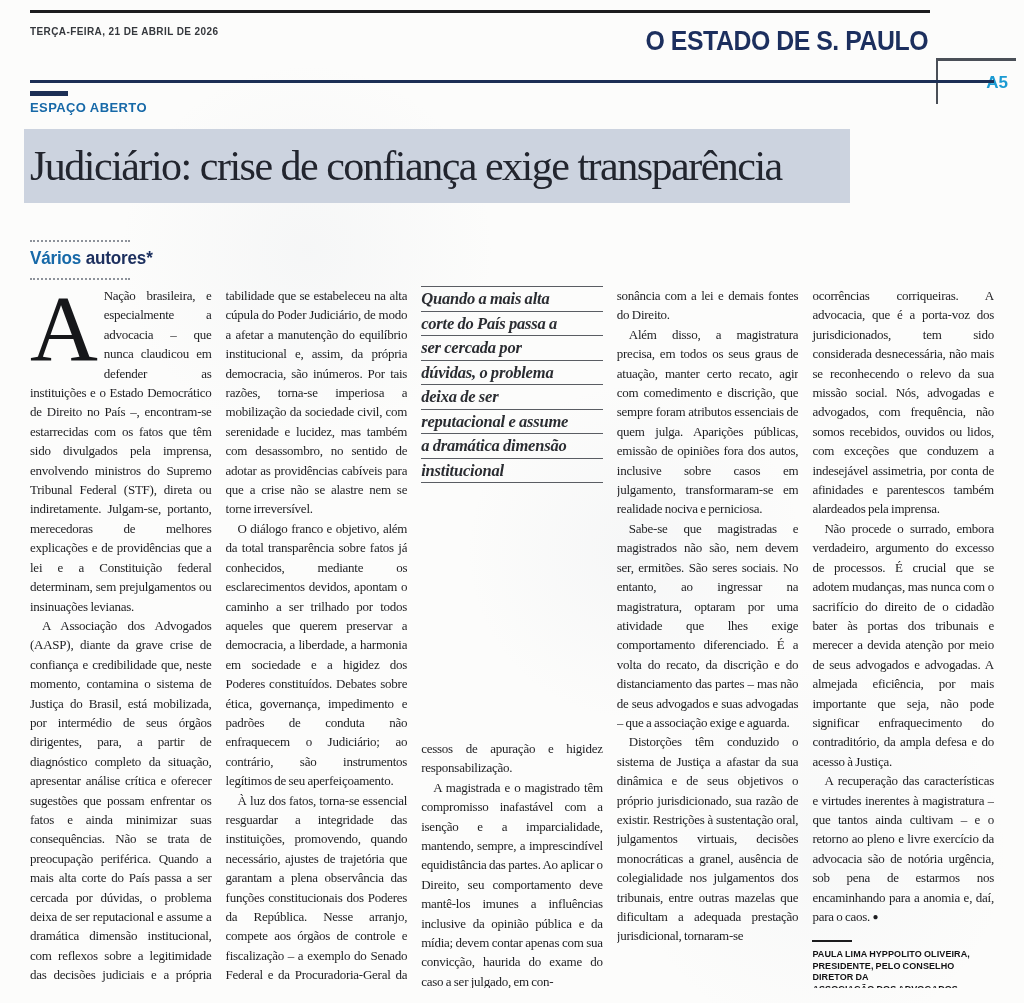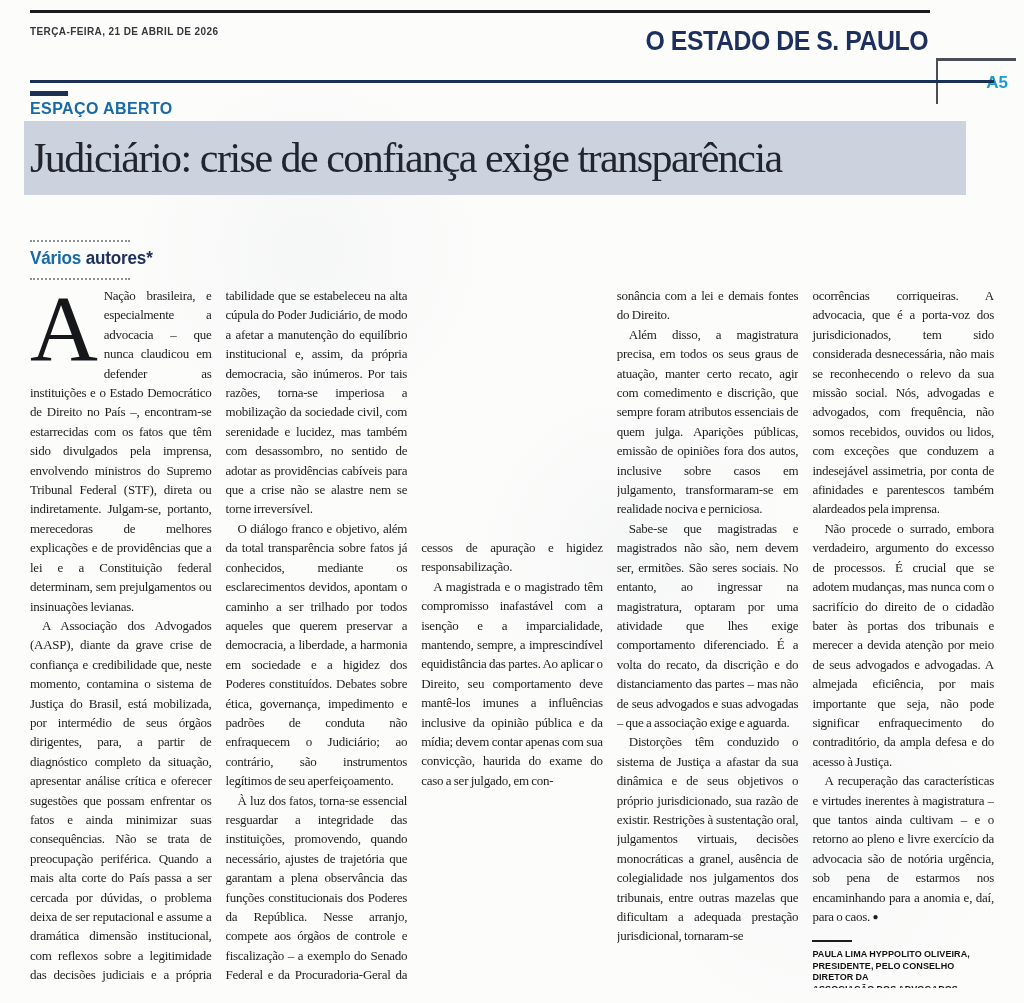--- a/index.html
+++ b/index.html
@@ -14,23 +14,23 @@
   }
   .abs{position:absolute;}
   
   .top-rule{left:30px;top:10px;width:900px;height:3px;background:#1c1c1e;}
   .corner-bracket{left:936px;top:10px;width:80px;height:46px;border-left:2px solid #4a4f57;border-top:3px solid #4a4f57;box-sizing:border-box;margin-top:48px;}
   .page-number{position:absolute;right:8px;top:12px;font-family:"Liberation Sans",sans-serif;font-weight:bold;font-size:17px;letter-spacing:0;}
   .date{left:30px;top:26px;font-family:"Liberation Sans",sans-serif;font-size:10px;letter-spacing:0.4px;color:#35383d;font-weight:bold;}
   .masthead{right:96px;top:26px;font-family:"Liberation Sans",sans-serif;font-weight:bold;font-size:27px;letter-spacing:-0.5px;transform:scaleX(0.92);transform-origin:right;}
   .header-rule{left:30px;top:80px;width:964px;height:3px;background:#1c2f55;}
   .section-dash{left:30px;top:91px;width:38px;height:5px;background:#1c2f55;}
-  .section-label{left:30px;top:100px;font-family:"Liberation Sans",sans-serif;font-weight:bold;font-size:16px;letter-spacing:0.4px;}
+  .section-label{left:30px;top:100px;font-family:"Liberation Sans",sans-serif;font-weight:bold;font-size:13px;letter-spacing:0.4px;}
   
-  .headline-band{left:24px;top:121px;width:942px;height:74px;display:flex;align-items:center;}
+  .headline-band{left:24px;top:129px;width:826px;height:74px;display:flex;align-items:center;}
   .headline{font-family:"Liberation Serif",serif;font-weight:normal;font-size:42px;letter-spacing:-1.5px;color:#22252e;padding-left:6px;white-space:nowrap;}
   
   .dotted{border-top:2px dotted #8d929a;width:100px;height:0;}
   .byline-block{left:30px;top:240px;}
   .byline{font-family:"Liberation Sans",sans-serif;font-weight:bold;font-size:18px;letter-spacing:-0.2px;margin:6px 0 9px 0;transform:scaleX(0.95);transform-origin:left;}
   
   .body-area{left:30px;top:286px;width:964px;height:702px;display:flex;gap:14px;}
   .col{flex:1 1 0;height:702px;overflow:hidden;font-size:13px;line-height:19.4px;text-align:justify;letter-spacing:-0.25px;word-spacing:-0.5px;}
   .col p{margin:0;}
   .col p.indent{text-indent:12px;}
@@ -81,20 +81,30 @@
 
   </div>
 
   <div class="col">
     <p>tabilidade que se estabeleceu na alta cúpula do Poder Judiciário, de modo a afetar a manutenção do equilíbrio institucional e, assim, da própria democracia, são inúmeros. Por tais razões, torna-se imperiosa a mobilização da sociedade civil, com serenidade e lucidez, mas também com desassombro, no sentido de adotar as providências cabíveis para que a crise não se alastre nem se torne irreversível.</p>
     <p class="indent">O diálogo franco e objetivo, além da total transparência sobre fatos já conhecidos, mediante os esclarecimentos devidos, apontam o caminho a ser trilhado por todos aqueles que querem preservar a democracia, a liberdade, a harmonia em sociedade e a higidez dos Poderes constituídos. Debates sobre ética, governança, impedimento e padrões de conduta não enfraquecem o Judiciário; ao contrário, são instrumentos legítimos de seu aperfeiçoamento.</p>
     <p class="indent">À luz dos fatos, torna-se essencial resguardar a integridade das instituições, promovendo, quando necessário, ajustes de trajetória que garantam a plena observância das funções constitucionais dos Poderes da República. Nesse arranjo, compete aos órgãos de controle e fiscalização – a exemplo do Senado Federal e da Procuradoria-Geral da República – conduzir, com rigor técnico e autonomia, os pro-</p>
   </div>
 
   <div class="col">
+    <div class="pull-quote">
+      <div class="pq-line">Quando a mais alta</div>
+      <div class="pq-line">corte do País passa a</div>
+      <div class="pq-line">ser cercada por</div>
+      <div class="pq-line">dúvidas, o problema</div>
+      <div class="pq-line">deixa de ser</div>
+      <div class="pq-line">reputacional e assume</div>
+      <div class="pq-line">a dramática dimensão</div>
+      <div class="pq-line">institucional</div>
+    </div>
     <div class="pq-spacer"></div>
     <p>cessos de apuração e higidez responsabilização.</p>
     <p class="indent">A magistrada e o magistrado têm compromisso inafastável com a isenção e a imparcialidade, mantendo, sempre, a imprescindível equidistância das partes. Ao aplicar o Direito, seu comportamento deve mantê-los imunes a influências inclusive da opinião pública e da mídia; devem contar apenas com sua convicção, haurida do exame do caso a ser julgado, em con-</p>
   </div>
 
   <div class="col">
     <p>sonância com a lei e demais fontes do Direito.</p>
     <p class="indent">Além disso, a magistratura precisa, em todos os seus graus de atuação, manter certo recato, agir com comedimento e discrição, que sempre foram atributos essenciais de quem julga. Aparições públicas, emissão de opiniões fora dos autos, inclusive sobre casos em julgamento, transformaram-se em realidade nociva e perniciosa.</p>
     <p class="indent">Sabe-se que magistradas e magistrados não são, nem devem ser, ermitões. São seres sociais. No entanto, ao ingressar na magistratura, optaram por uma atividade que lhes exige comportamento diferenciado. É a volta do recato, da discrição e do distanciamento das partes – mas não de seus advogados e suas advogadas – que a associação exige e aguarda.</p>
     <p class="indent">Distorções têm conduzido o sistema de Justiça a afastar da sua dinâmica e de seus objetivos o próprio jurisdicionado, sua razão de existir. Restrições à sustentação oral, julgamentos virtuais, decisões monocráticas a granel, ausência de colegialidade nos julgamentos dos tribunais, entre outras mazelas que dificultam a adequada prestação jurisdicional, tornaram-se</p>

